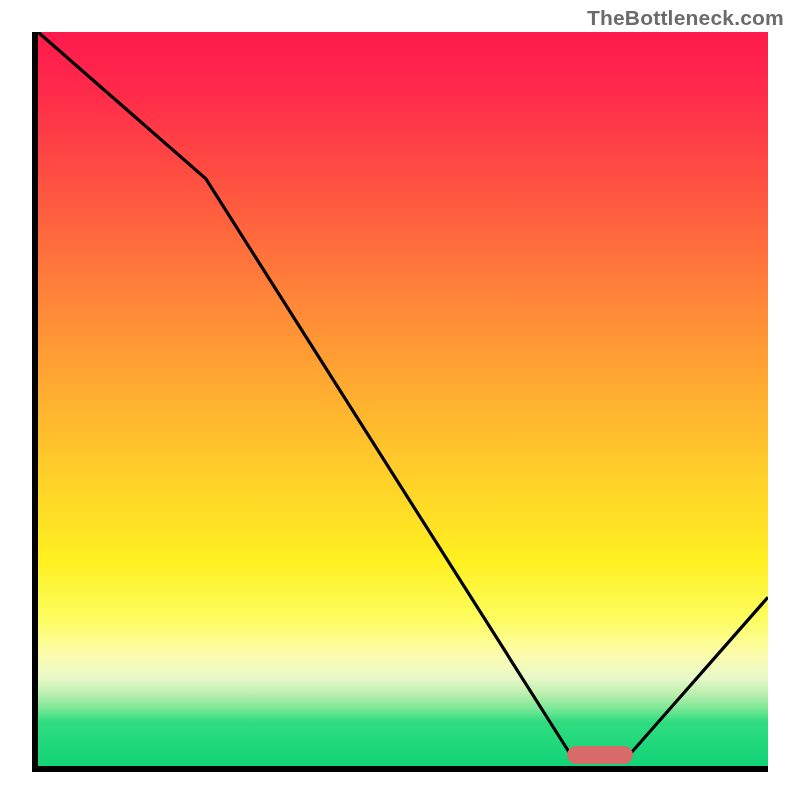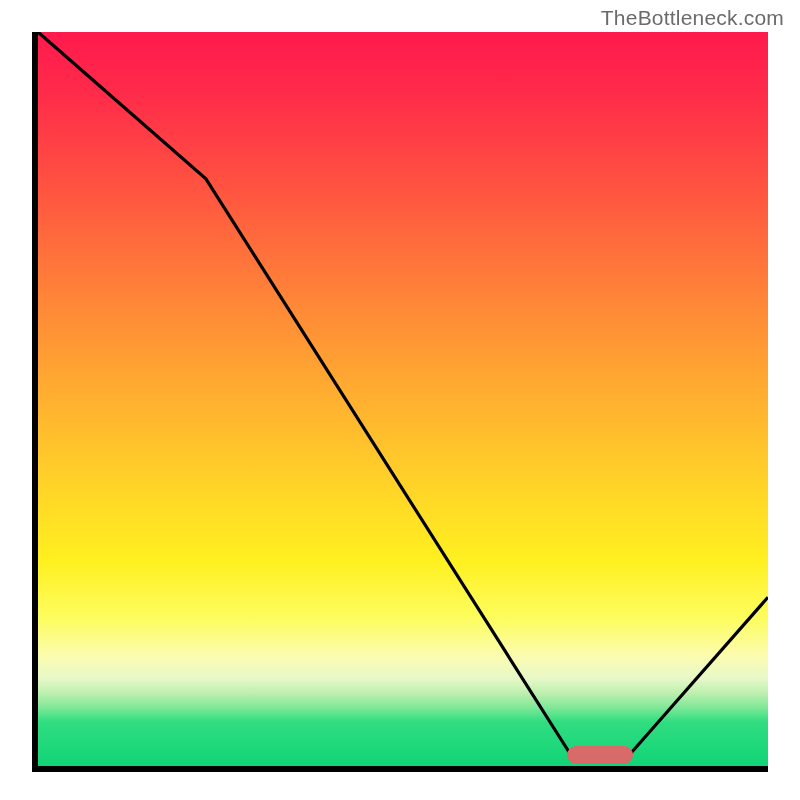--- a/index.html
+++ b/index.html
@@ -14,21 +14,21 @@
     position: relative;
     width: 800px;
     height: 800px;
   }
   .watermark {
     position: absolute;
     top: 6px;
     right: 16px;
     color: #6b6b6b;
     font-size: 21px;
-    font-weight: 400;
+    font-weight: 700;
     letter-spacing: 0.2px;
   }
   .plot-frame {
     position: absolute;
     left: 32px;
     top: 32px;
     width: 736px;
     height: 740px;
     border-left: 6px solid #000;
     border-bottom: 6px solid #000;

